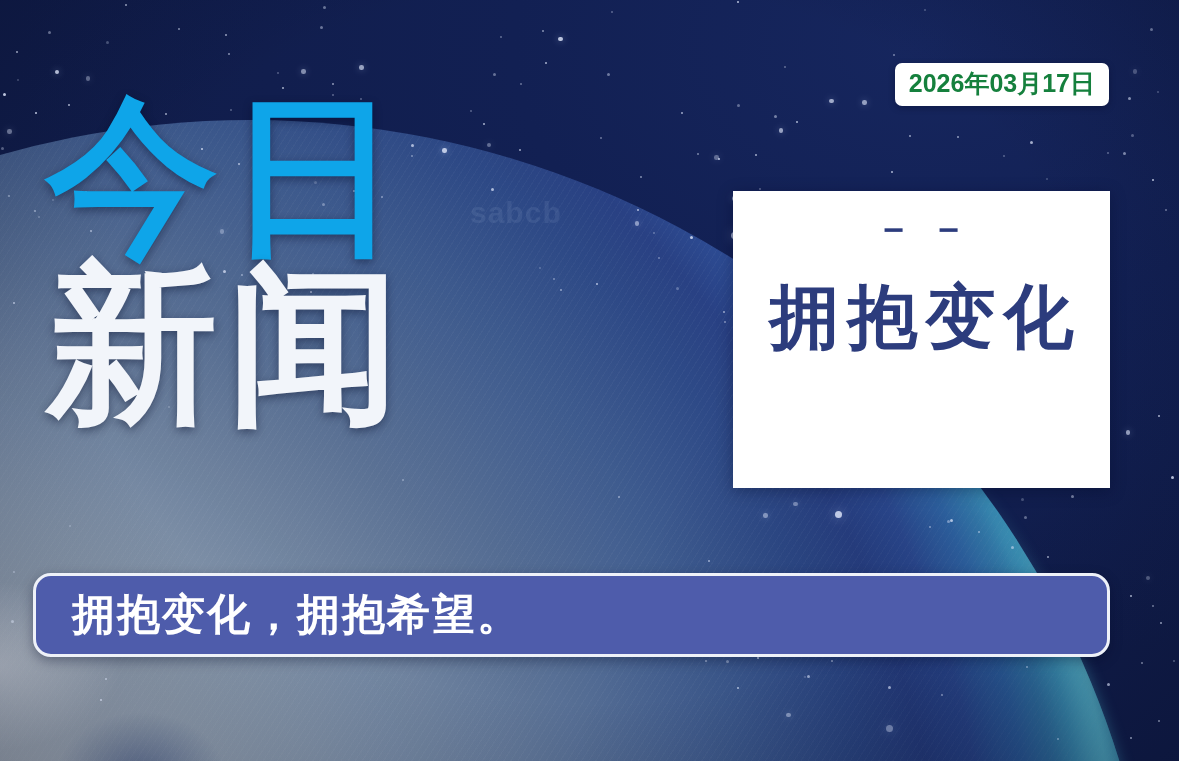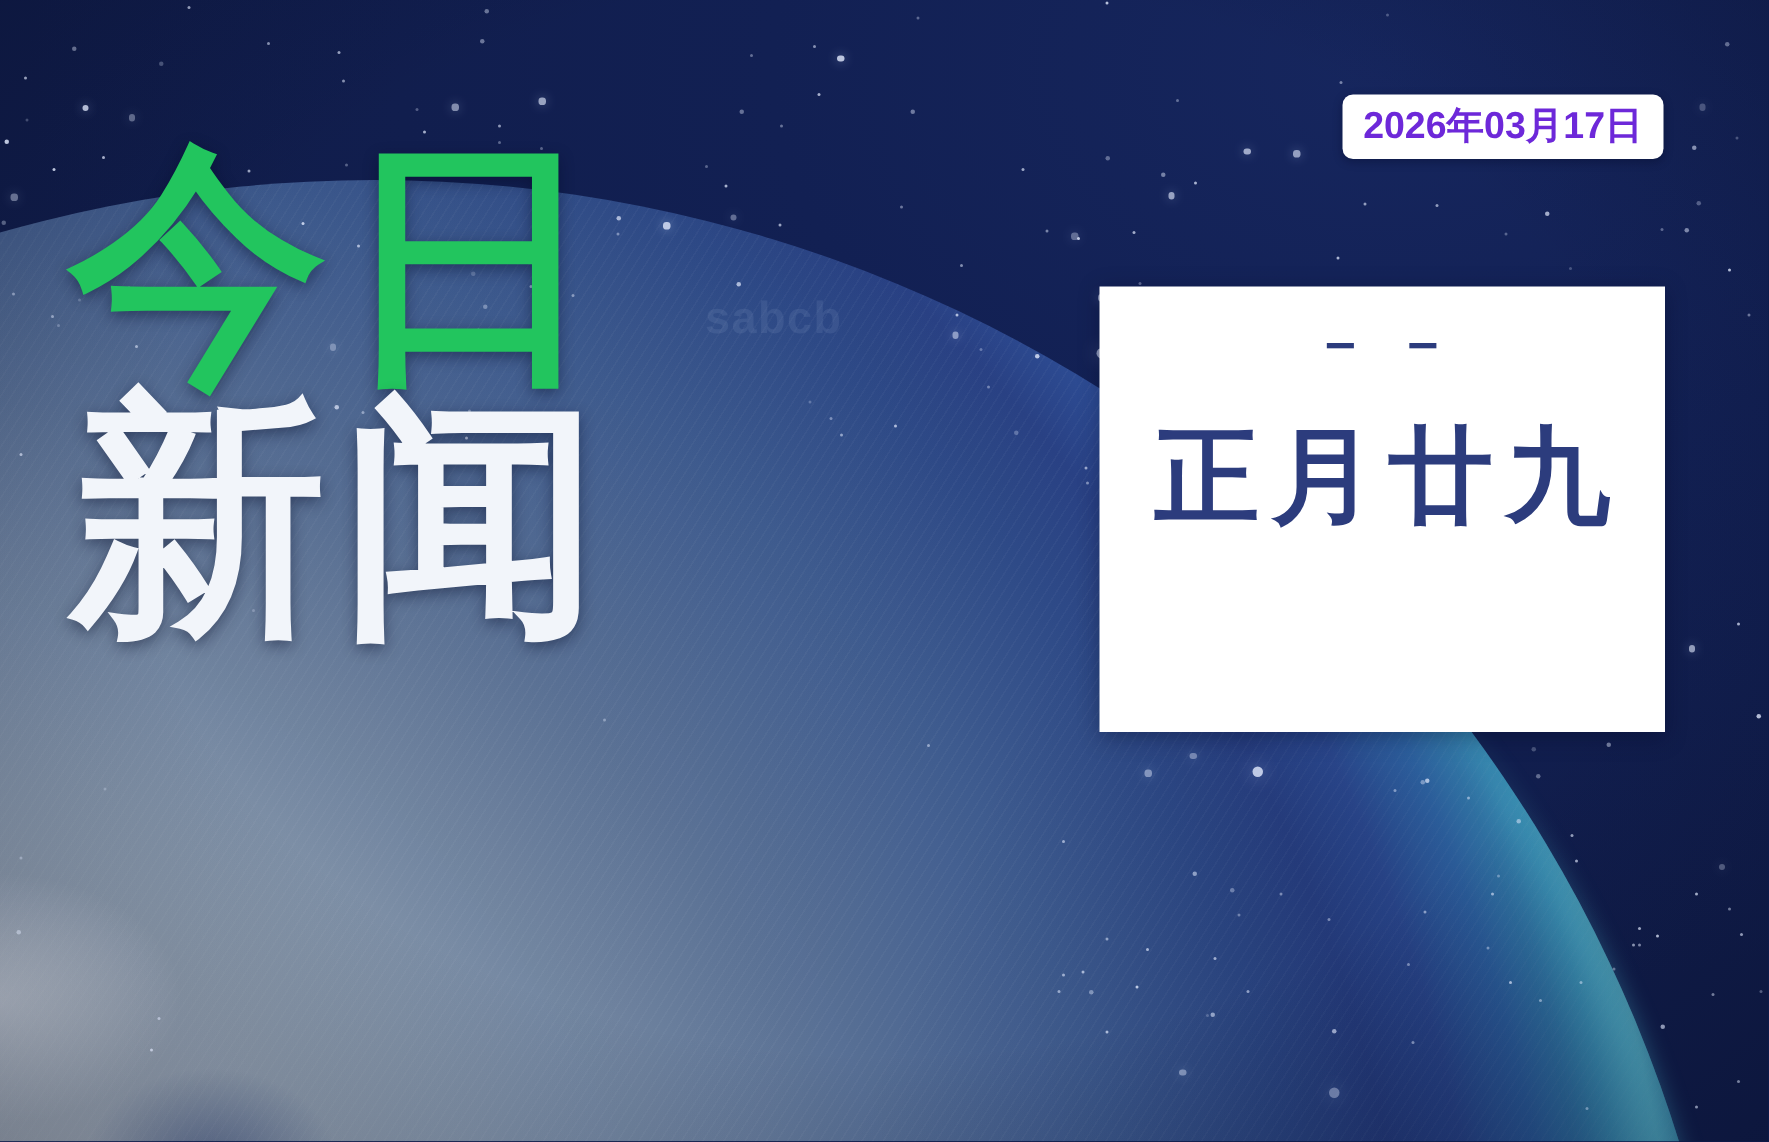--- a/index.html
+++ b/index.html
@@ -124,30 +124,30 @@
     line-height: 0.94;
     text-shadow: 0 3px 10px rgba(4,12,40,0.45);
   }
   .headline .line1, .headline .line2 {
     display: block;
     font-size: 172px;
     font-weight: 900;
     letter-spacing: 10px;
     font-family: "DejaVu Sans", "Liberation Sans", sans-serif;
   }
-  .headline .line1 { color: #22c55e; }
+  .headline .line1 { color: #0ea5e9; }
   .headline .line2 { color: #f2f5fa; margin-top: 6px; }
 
   
   .date-badge {
     position: absolute;
     right: 70px;
     top: 63px;
     background: #ffffff;
-    color: #6d28d9;
+    color: #15803d;
     font-size: 25px;
     font-weight: 700;
     padding: 4px 14px 6px;
     border-radius: 7px;
     white-space: nowrap;
     letter-spacing: 0px;
     box-shadow: 0 2px 6px rgba(3,10,36,0.35);
   }
 
   
@@ -498,17 +498,20 @@
   </div>
 
   <div class="date-badge">2026年03月17日</div>
 
 
   <div class="info-card">
     <div class="issue-row">
       <span class="dash">－</span>
       <span class="dash">－</span>
     </div>
-    <div class="lunar">正月廿九</div>
+    <div class="lunar">拥抱变化</div>
   </div>
 
+  <div class="quote-banner">
+    <div class="quote-text">拥抱变化，拥抱希望。</div>
+  </div>
 
 </div>
 
 </body></html>

